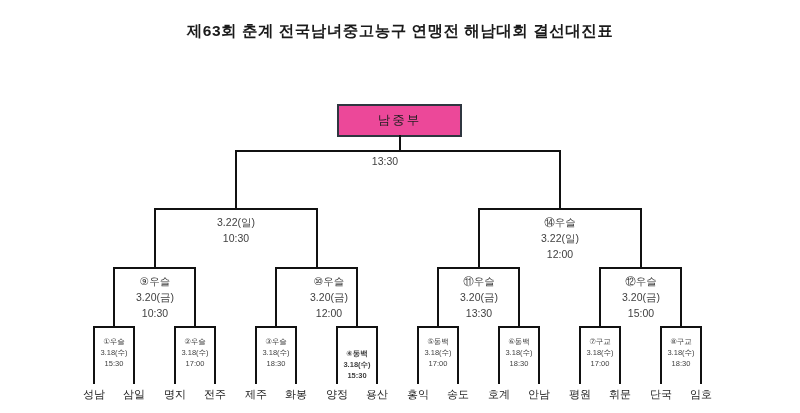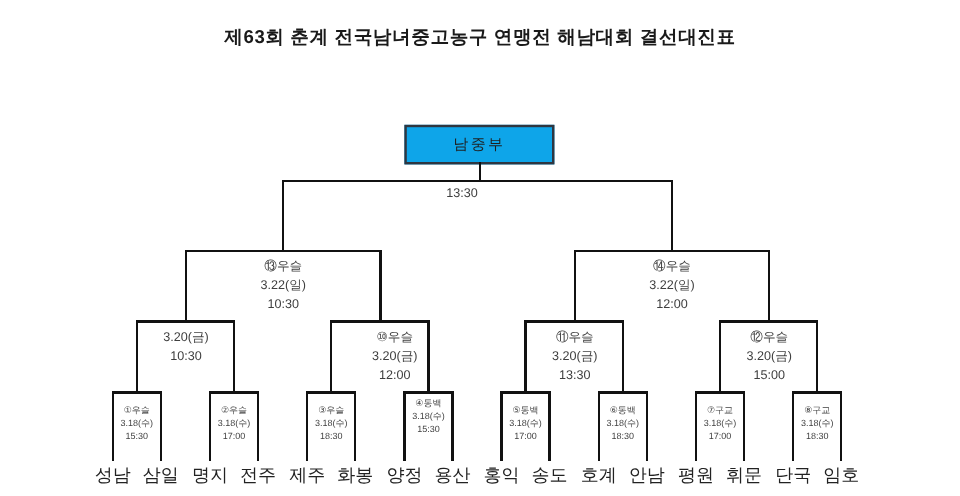--- a/index.html
+++ b/index.html
@@ -6,32 +6,32 @@
   .stage{
     position:relative;width:800px;height:413px;background:#ffffff;overflow:hidden;
     font-family:"Liberation Sans","DejaVu Sans",sans-serif;
   }
   .title{
     position:absolute;top:21px;left:0;width:100%;text-align:center;
     font-size:15.5px;font-weight:bold;letter-spacing:.5px;color:#1a1a1a;white-space:nowrap;
   }
   .division-box{
     position:absolute;left:337px;top:104px;width:125px;height:33px;box-sizing:border-box;
-    background:#0ea5e9;border:2px solid #2f3640;
+    background:#ec4899;border:2px solid #2f3640;
     display:flex;align-items:center;justify-content:center;
     font-size:12.5px;color:#1f1f1f;letter-spacing:2px;
   }
   svg.lines{position:absolute;left:0;top:0;}
   .match{position:absolute;text-align:center;color:#3f3f3f;}
   .match div{white-space:nowrap;}
   .match.big{width:90px;font-size:10.5px;line-height:16px;}
   .match.small{width:44px;font-size:7.5px;line-height:11px;}
   .team{
     position:absolute;top:387px;width:44px;text-align:center;
-    font-size:15px;color:#222;white-space:nowrap;
+    font-size:11px;color:#222;white-space:nowrap;
   }
 </style>
 </head>
 <body>
 
 <div class="stage">
 
   <div class="title">제63회 춘계 전국남녀중고농구 연맹전 해남대회 결선대진표</div>
 
   <div class="division-box">
@@ -55,31 +55,31 @@
     <polyline points="499,384 499,327 539,327 539,384"></polyline>
     <polyline points="580,384 580,327 620,327 620,384"></polyline>
     <polyline points="661,384 661,327 701,327 701,384"></polyline>
   </svg>
 
   <div class="match big" style="left:340px;top:153px;">
     <div>13:30</div>
   </div>
 
   <div class="match big" style="left:191px;top:214px;">
-    <div>⑬우슬</div>
     <div>3.22(일)</div>
     <div>10:30</div>
   </div>
   <div class="match big" style="left:515px;top:214px;">
     <div>⑭우슬</div>
     <div>3.22(일)</div>
     <div>12:00</div>
   </div>
 
   <div class="match big" style="left:110px;top:273px;">
+    <div>⑨우슬</div>
     <div>3.20(금)</div>
     <div>10:30</div>
   </div>
   <div class="match big" style="left:284px;top:273px;">
     <div>⑩우슬</div>
     <div>3.20(금)</div>
     <div>12:00</div>
   </div>
   <div class="match big" style="left:434px;top:273px;">
     <div>⑪우슬</div>
@@ -100,21 +100,21 @@
   <div class="match small" style="left:173px;top:336px;">
     <div>②우슬</div>
     <div>3.18(수)</div>
     <div>17:00</div>
   </div>
   <div class="match small" style="left:254px;top:336px;">
     <div>③우슬</div>
     <div>3.18(수)</div>
     <div>18:30</div>
   </div>
-  <div class="match small" style="left:335px;top:330px;">
+  <div class="match small" style="left:335px;top:348px;font-weight:bold;">
     <div>④동백</div>
     <div>3.18(수)</div>
     <div>15:30</div>
   </div>
   <div class="match small" style="left:416px;top:336px;">
     <div>⑤동백</div>
     <div>3.18(수)</div>
     <div>17:00</div>
   </div>
   <div class="match small" style="left:497px;top:336px;">

